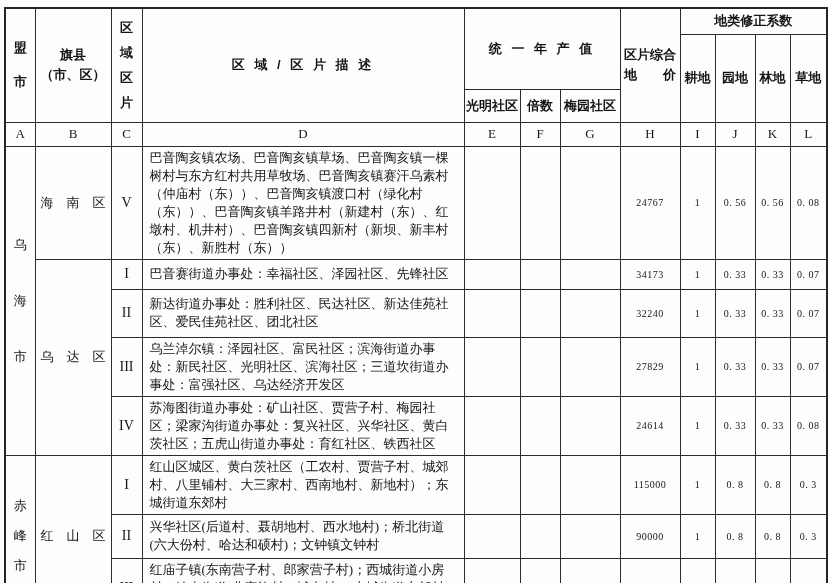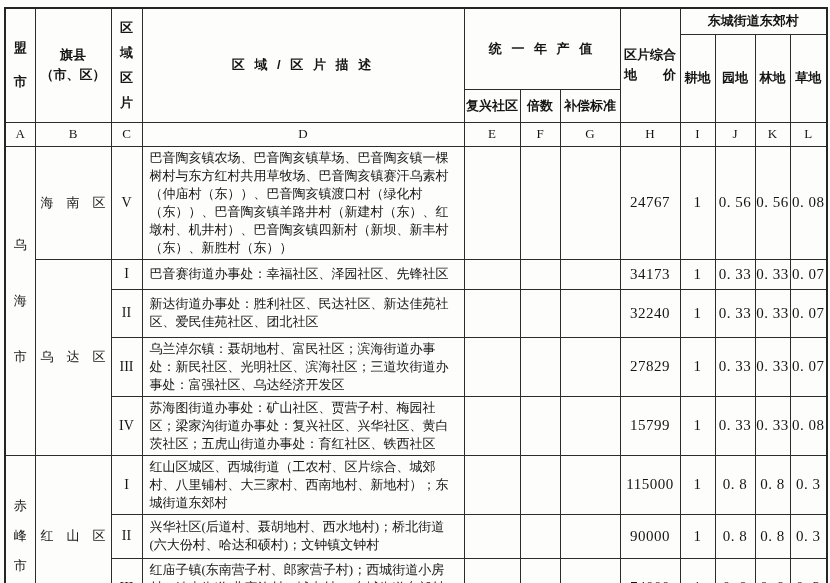--- a/index.html
+++ b/index.html
@@ -35,21 +35,21 @@
   .lh34{line-height:34px;}
   .letters th{height:23px;font-weight:400;font-size:13px;font-family:"Liberation Serif","DejaVu Serif",serif;}
   .desc{
     text-align:left;
     padding:2px 4px 2px 7px;
     line-height:18px;
     font-size:13px;
     margin-left:16px;
   }
   .zone{font-size:14px;}
-  .num{font-size:15px;letter-spacing:0.5px;}
+  .num{font-size:10px;letter-spacing:0.5px;}
   .city-tall{white-space:pre-line;line-height:56px;}
   .city-short{white-space:pre-line;line-height:30px;}
   tr.h1{height:26px;}
   tr.h2{height:55px;}
   tr.h3{height:33px;}
   tr.r0{height:95px;}
   tr.r1{height:30px;}
   tr.r2{height:48px;}
   tr.r3{height:57px;}
   tr.r4{height:57px;}
@@ -84,32 +84,32 @@
       <th class="hd ml lh20" rowspan="3">旗县
 （市、区）</th>
       <th class="hd ml lh25" rowspan="3">区
 域
 区
 片</th>
       <th class="hd wide" rowspan="3">区 域 / 区 片 描 述</th>
       <th class="hd wide" colspan="3" rowspan="2">统 一 年 产 值</th>
       <th class="hd ml lh20" rowspan="3">区片综合
 地　　价</th>
-      <th class="hd" colspan="4">东城街道东郊村</th>
+      <th class="hd" colspan="4">地类修正系数</th>
     </tr>
     <tr class="h2">
       <th class="hd" rowspan="2">耕地</th>
       <th class="hd" rowspan="2">园地</th>
       <th class="hd" rowspan="2">林地</th>
       <th class="hd" rowspan="2">草地</th>
     </tr>
     <tr class="h3">
-      <th class="hd">复兴社区</th>
+      <th class="hd">光明社区</th>
       <th class="hd">倍数</th>
-      <th class="hd">补偿标准</th>
+      <th class="hd">梅园社区</th>
     </tr>
     <tr class="letters">
       <th>A</th>
       <th>B</th>
       <th>C</th>
       <th>D</th>
       <th>E</th>
       <th>F</th>
       <th>G</th>
       <th>H</th>
@@ -158,51 +158,51 @@
       <td></td>
       <td class="num">32240</td>
       <td class="num">1</td>
       <td class="num">0. 33</td>
       <td class="num">0. 33</td>
       <td class="num">0. 07</td>
     </tr>
 
     <tr class="r3">
       <td class="zone">III</td>
-      <td class="desc">乌兰淖尔镇：聂胡地村、富民社区；滨海街道办事处：新民社区、光明社区、滨海社区；三道坎街道办事处：富强社区、乌达经济开发区</td>
+      <td class="desc">乌兰淖尔镇：泽园社区、富民社区；滨海街道办事处：新民社区、光明社区、滨海社区；三道坎街道办事处：富强社区、乌达经济开发区</td>
       <td></td>
       <td></td>
       <td></td>
       <td class="num">27829</td>
       <td class="num">1</td>
       <td class="num">0. 33</td>
       <td class="num">0. 33</td>
       <td class="num">0. 07</td>
     </tr>
 
     <tr class="r4">
       <td class="zone">IV</td>
       <td class="desc">苏海图街道办事处：矿山社区、贾营子村、梅园社区；梁家沟街道办事处：复兴社区、兴华社区、黄白茨社区；五虎山街道办事处：育红社区、铁西社区</td>
       <td></td>
       <td></td>
       <td></td>
-      <td class="num">15799</td>
+      <td class="num">24614</td>
       <td class="num">1</td>
       <td class="num">0. 33</td>
       <td class="num">0. 33</td>
       <td class="num">0. 08</td>
     </tr>
 
     <tr class="r5">
       <td class="city-short" rowspan="3">赤
 峰
 市</td>
       <td rowspan="3">红　山　区</td>
       <td class="zone">I</td>
-      <td class="desc">红山区城区、西城街道（工农村、区片综合、城郊村、八里铺村、大三家村、西南地村、新地村）；东城街道东郊村</td>
+      <td class="desc">红山区城区、黄白茨社区（工农村、贾营子村、城郊村、八里铺村、大三家村、西南地村、新地村）；东城街道东郊村</td>
       <td></td>
       <td></td>
       <td></td>
       <td class="num">115000</td>
       <td class="num">1</td>
       <td class="num">0. 8</td>
       <td class="num">0. 8</td>
       <td class="num">0. 3</td>
     </tr>
 

